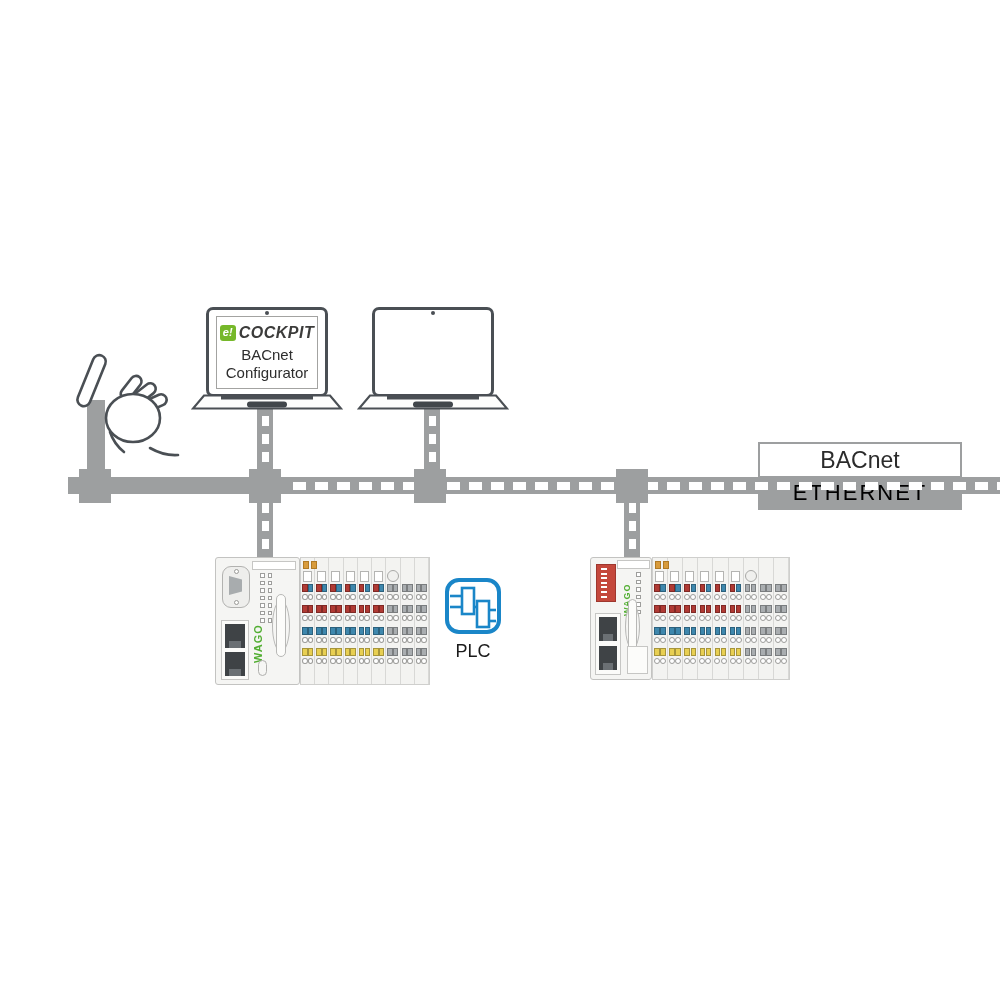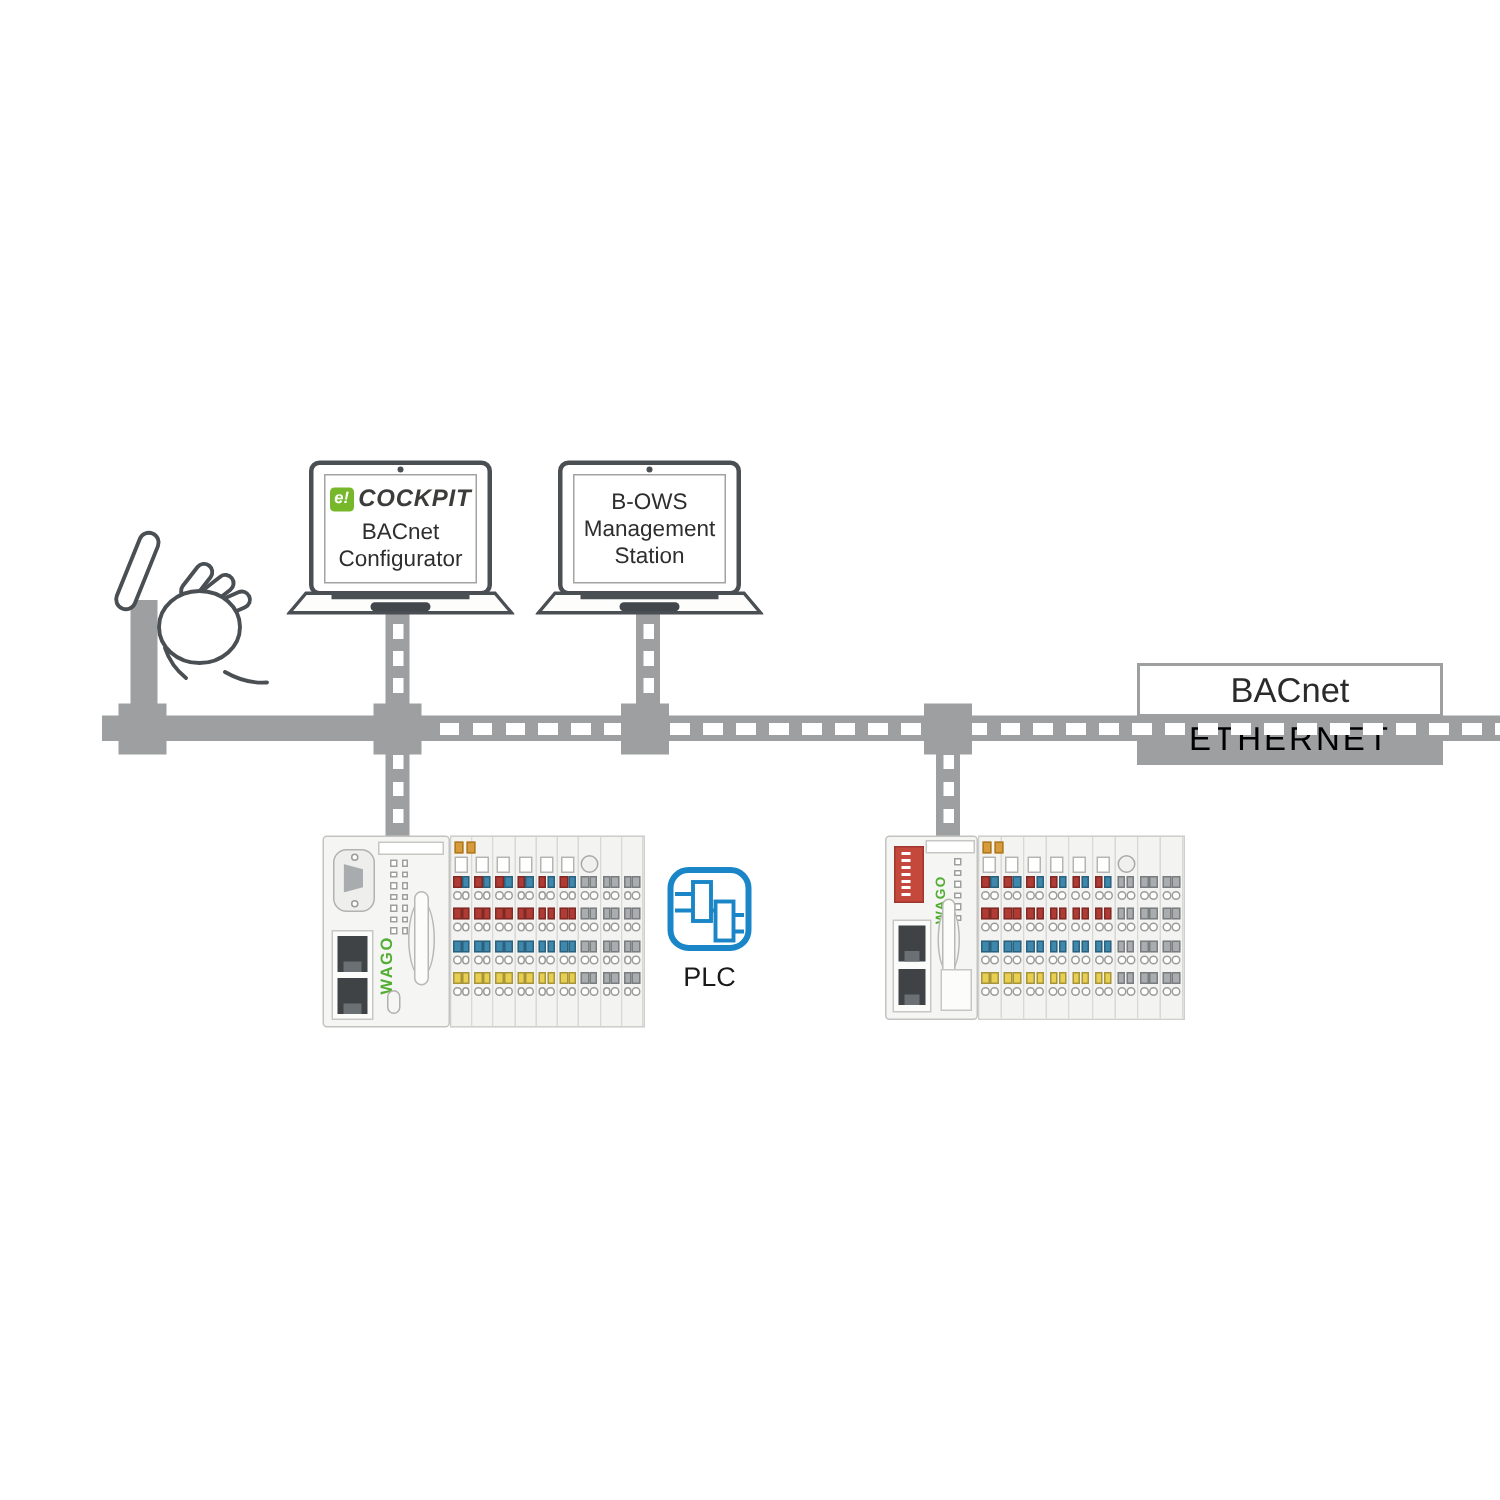--- a/index.html
+++ b/index.html
@@ -158,25 +158,20 @@
     </div>
   </div>
   <svg class="laptop-base" style="left:191px" viewBox="0 0 152 18">
     <polygon points="13,1.5 139,1.5 150,14.5 2,14.5" fill="#fdfdfc" stroke="#4a4f54" stroke-width="2.2"></polygon>
     <rect x="30" y="1.5" width="92" height="4" fill="#4a4f54"></rect>
     <rect x="56" y="7.5" width="40" height="6" rx="3" fill="#42474c"></rect>
   </svg>
 
   <div class="laptop-screen" style="left:372px">
     <div class="cam"></div>
-    <div class="inner">
-      <div class="lap-line">B-OWS</div>
-      <div class="lap-line">Management</div>
-      <div class="lap-line">Station</div>
-    </div>
   </div>
   <svg class="laptop-base" style="left:357px" viewBox="0 0 152 18">
     <polygon points="13,1.5 139,1.5 150,14.5 2,14.5" fill="#fdfdfc" stroke="#4a4f54" stroke-width="2.2"></polygon>
     <rect x="30" y="1.5" width="92" height="4" fill="#4a4f54"></rect>
     <rect x="56" y="7.5" width="40" height="6" rx="3" fill="#42474c"></rect>
   </svg>
 
   <div class="plc" style="left:215px;width:215px;height:128px">
     <div class="ctrl" style="width:85px">
       <div class="topbar" style="left:36px;top:3px;width:44px"></div>

